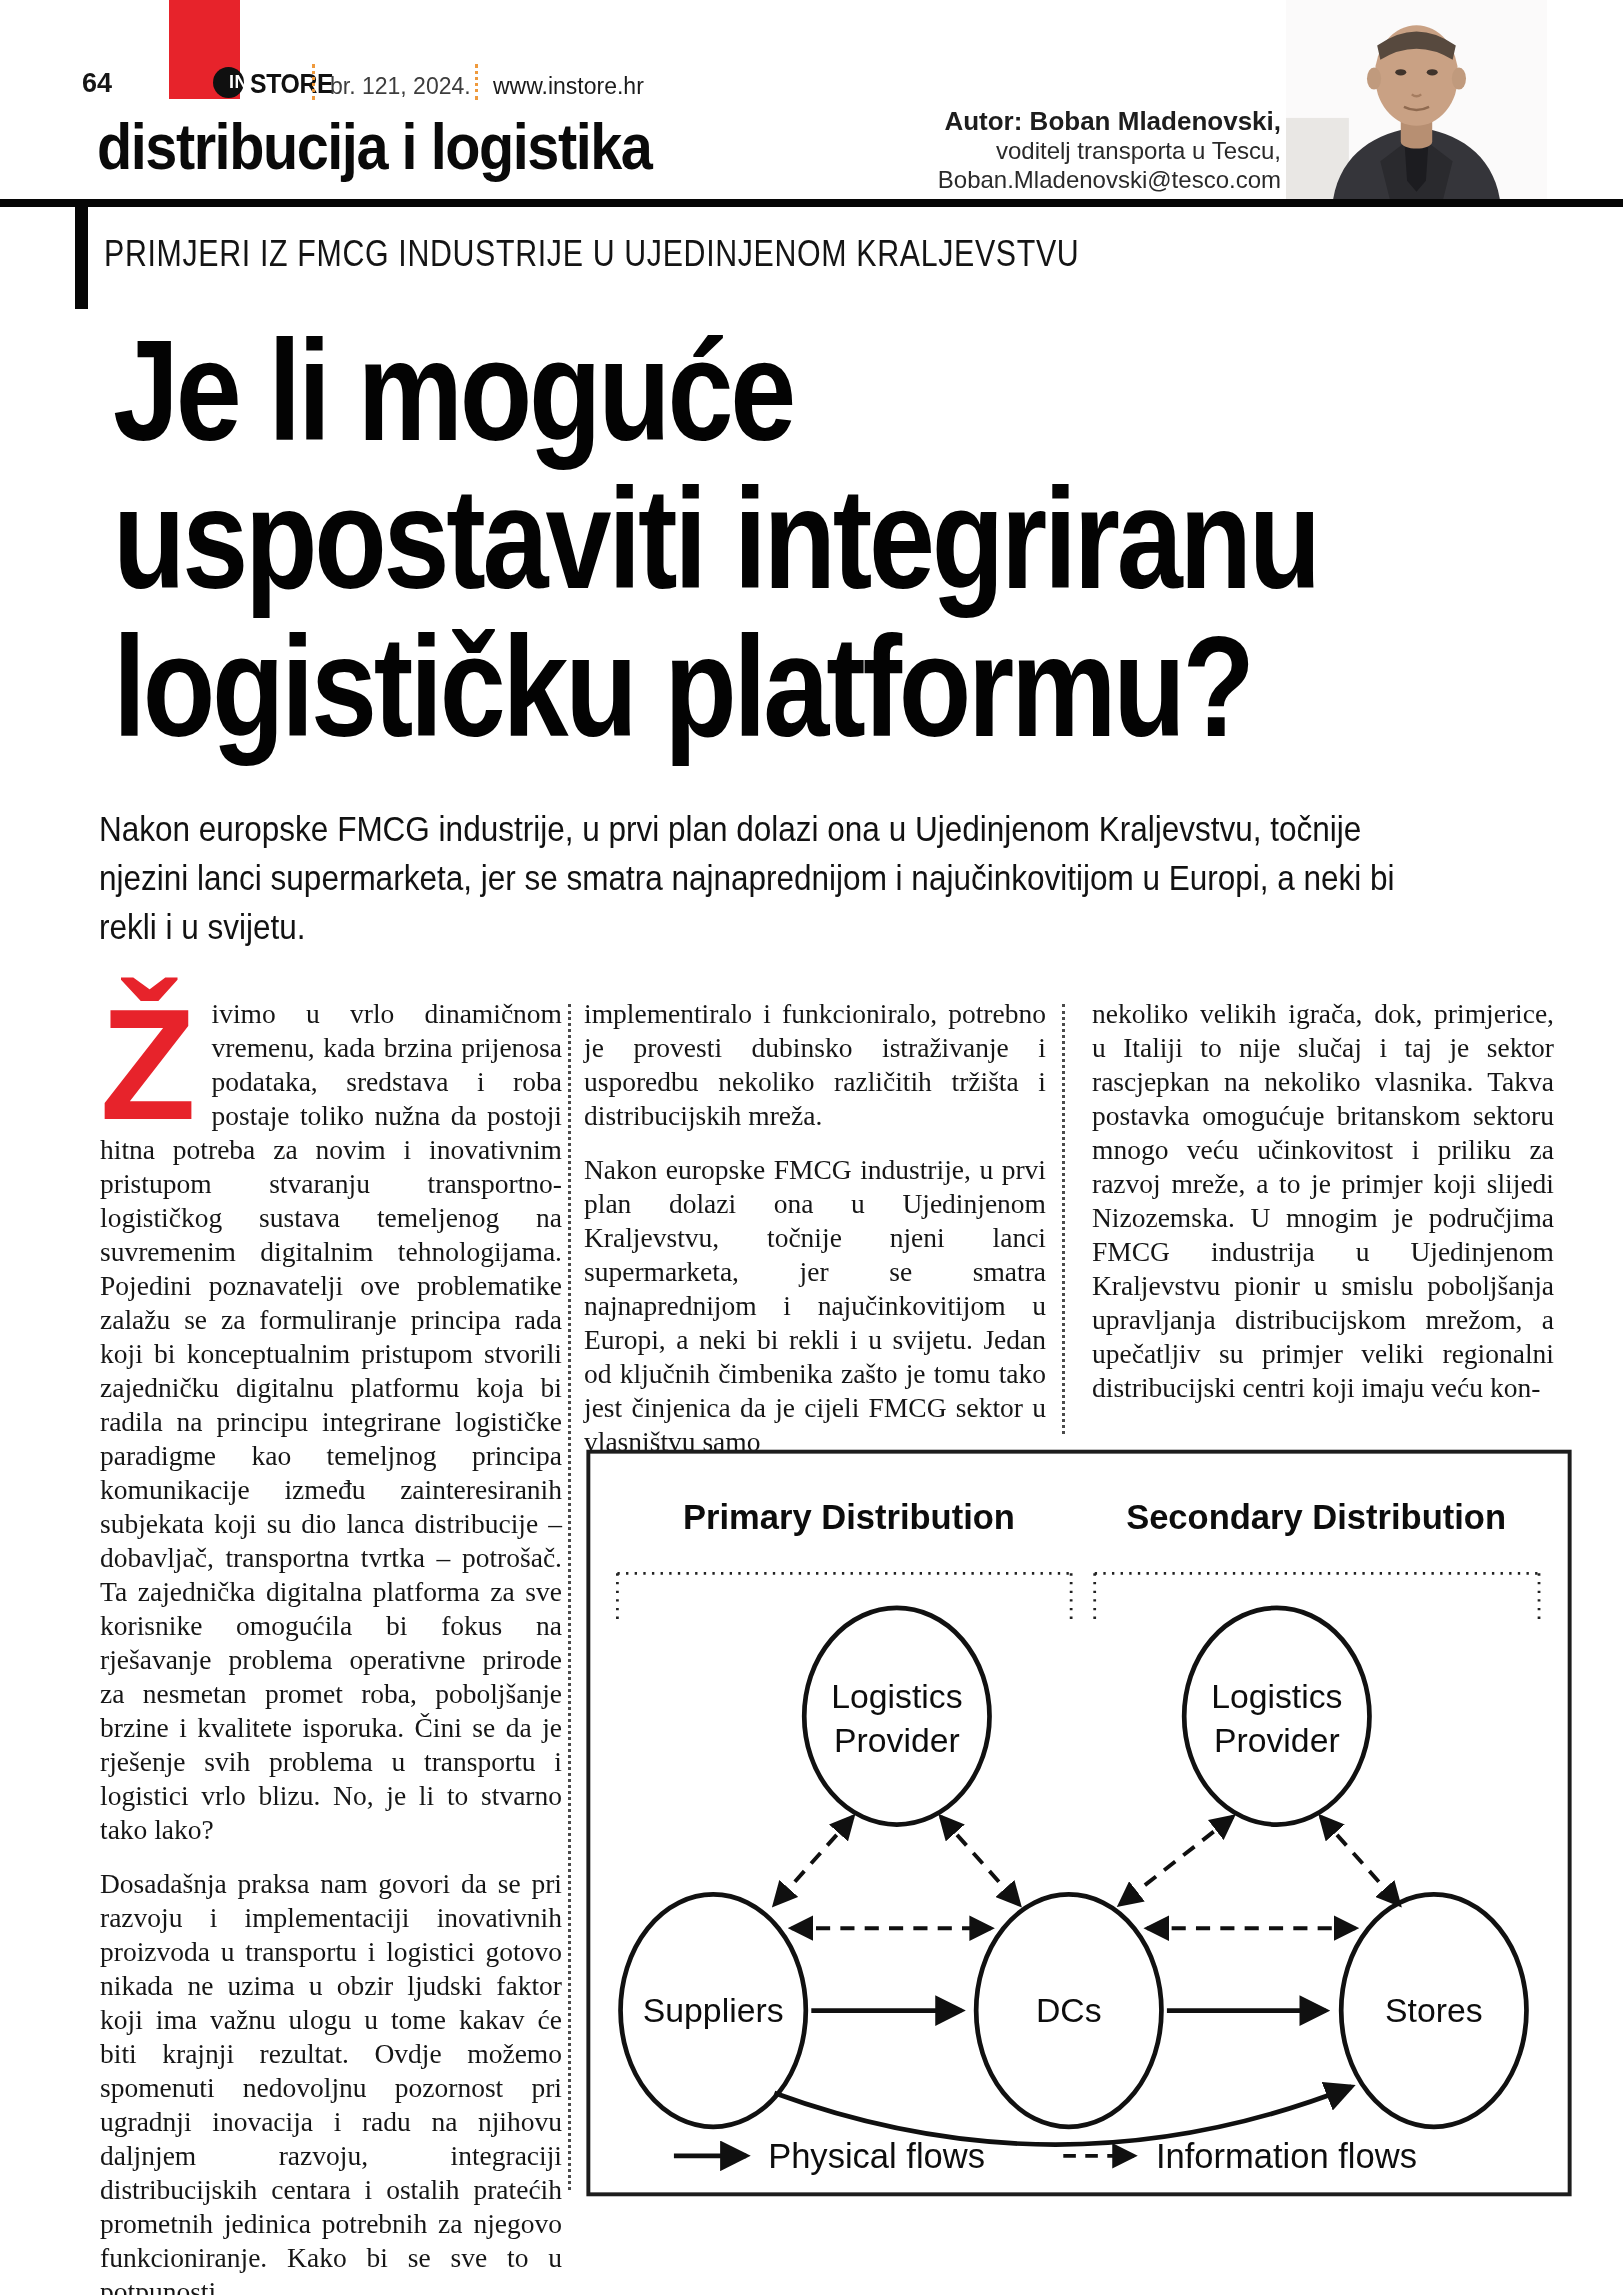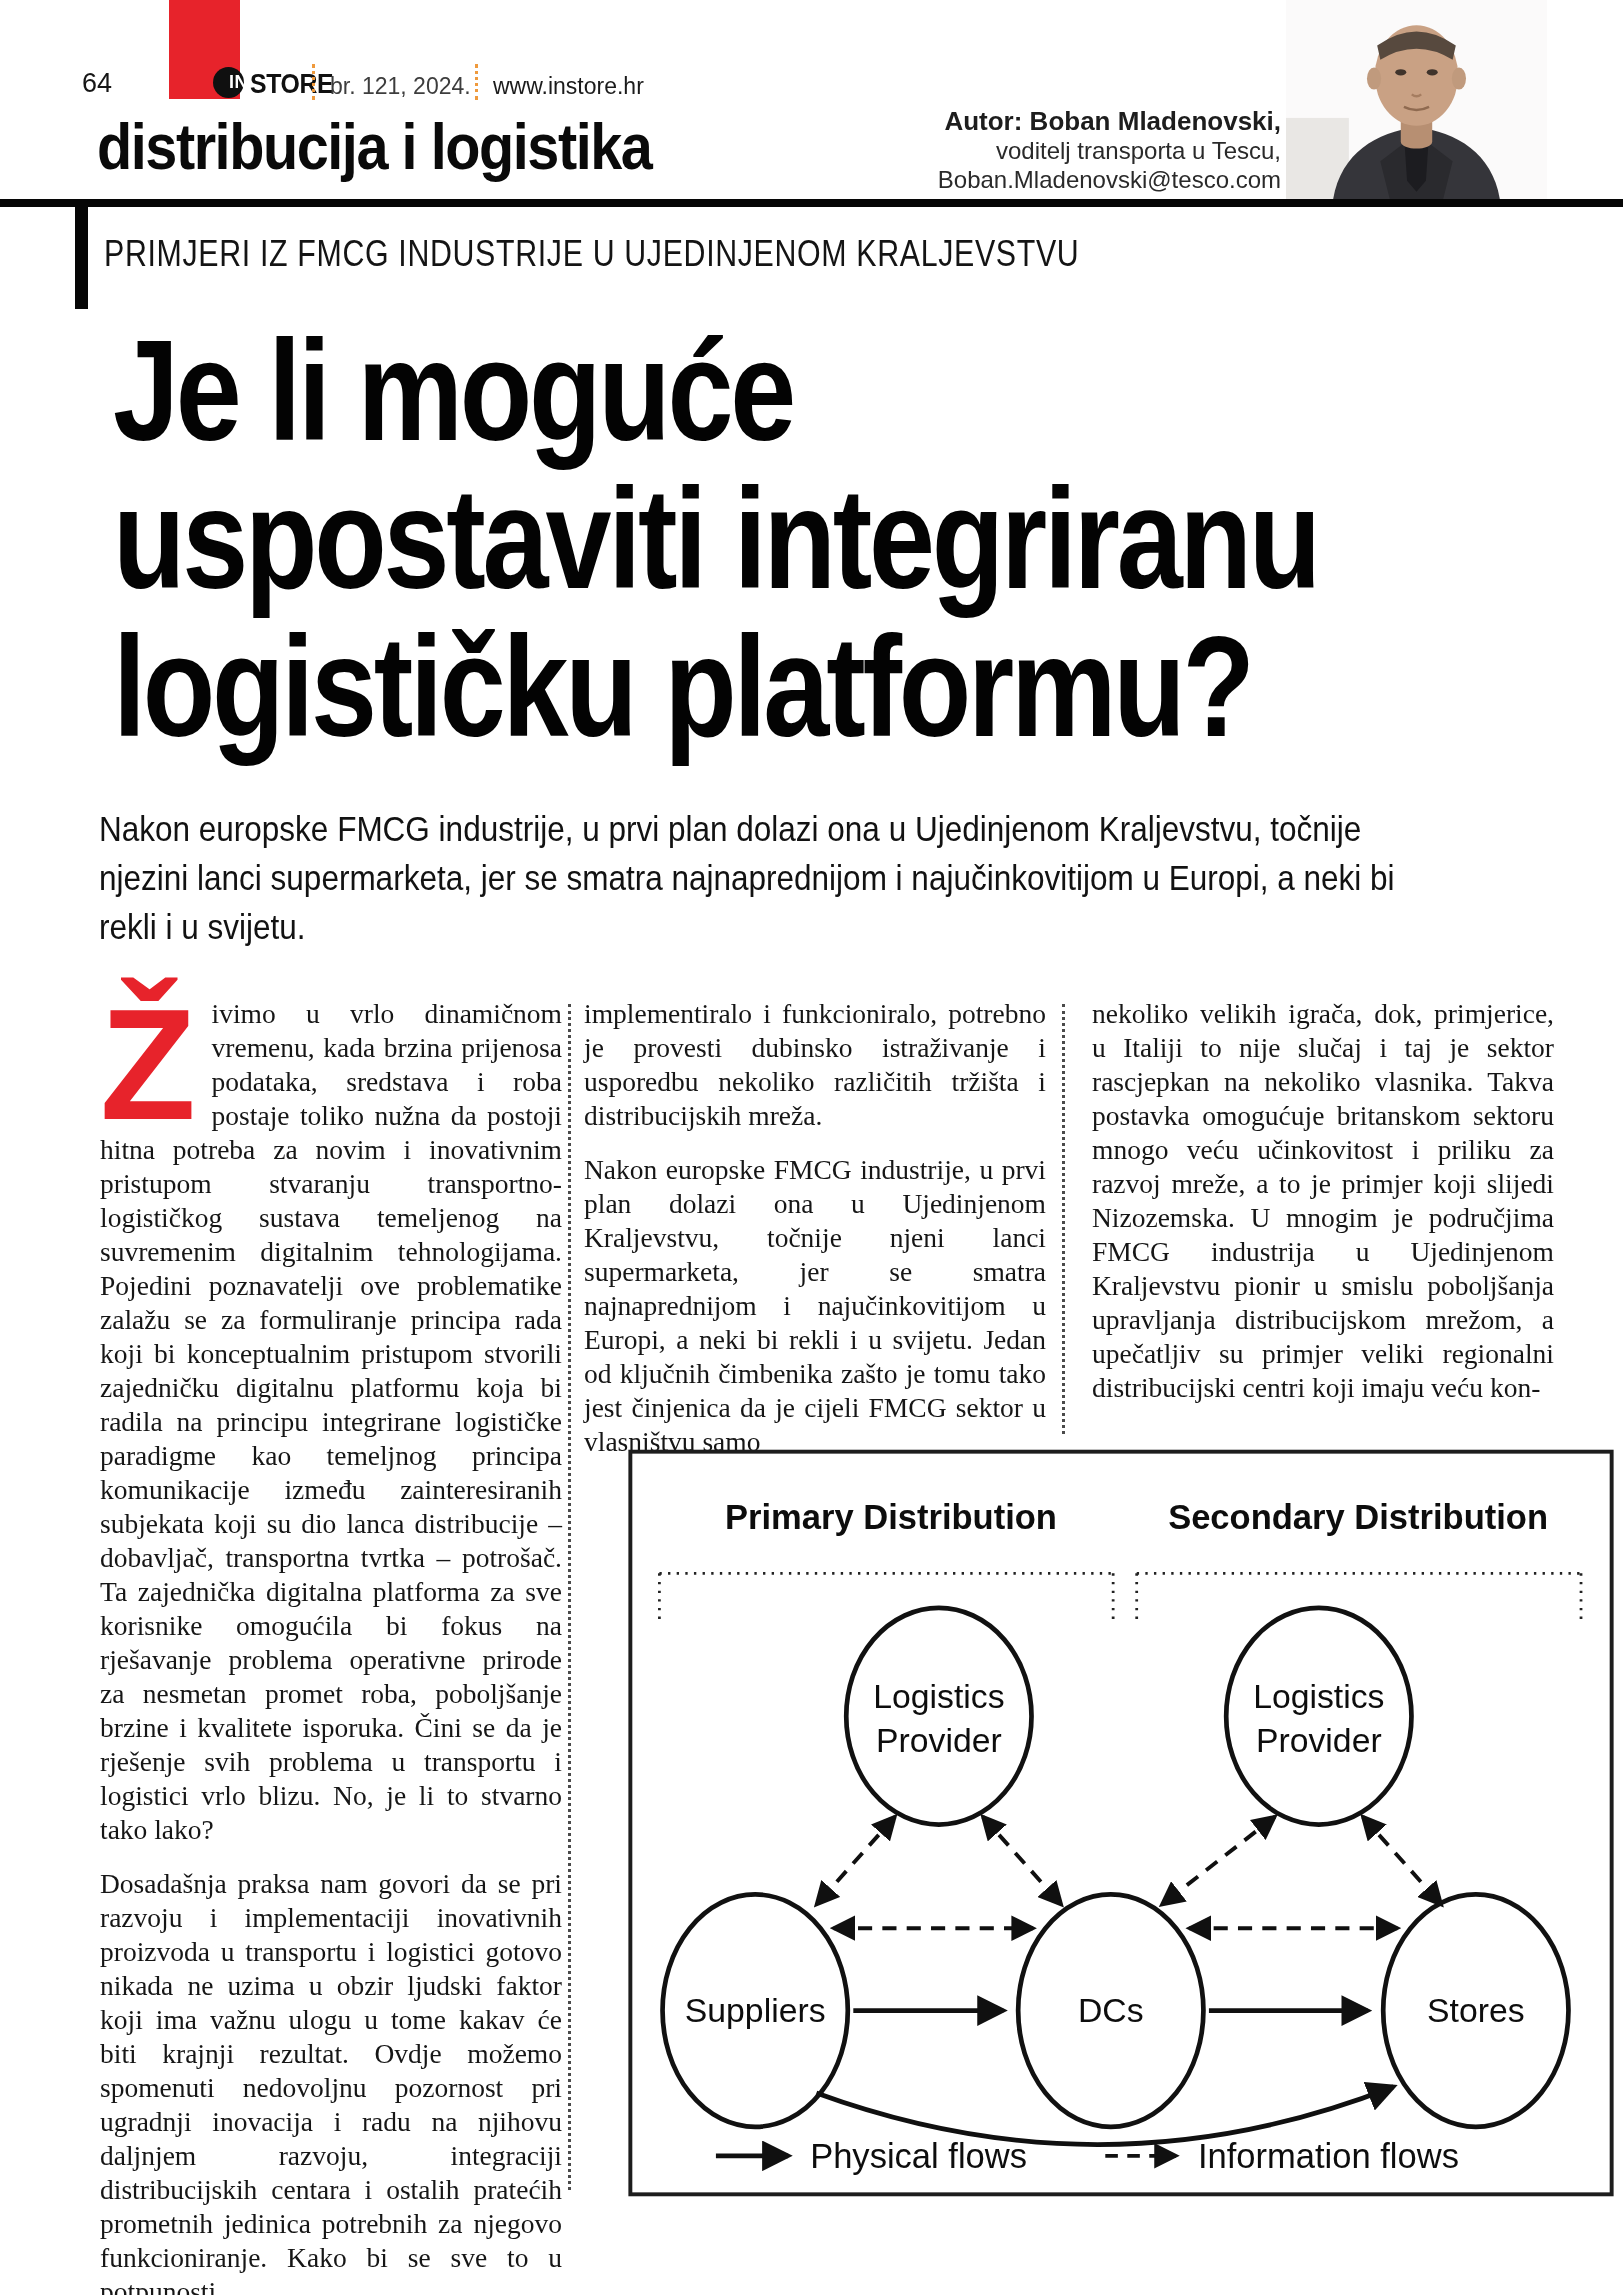--- a/index.html
+++ b/index.html
@@ -5,21 +5,21 @@
   html,body{margin:0;padding:0;background:#9a9a9a;}
   .page{
     position:relative;width:1623px;height:2295px;background:#ffffff;
     font-family:"Liberation Sans",sans-serif;overflow:hidden;
   }
   .abs{position:absolute;}
   .nowrap{white-space:nowrap;}
   .condense{display:inline-block;transform-origin:left top;}
 
   
-  .page-num{left:82px;top:68px;font-size:27px;font-weight:400;color:#161616;}
+  .page-num{left:82px;top:68px;font-size:27px;font-weight:700;color:#161616;}
   .red-block{left:169px;top:0;width:71px;height:99px;background:var(--red);}
   .in-circle{left:213px;top:67px;width:31px;height:31px;border-radius:50%;background:#101010;
              display:flex;align-items:center;justify-content:center;}
   .in-circle span{color:#fff;font-size:18px;font-weight:800;letter-spacing:0.4px;margin-left:20px;}
   .store-word{left:250px;top:69px;font-size:27px;font-weight:800;color:#101010;letter-spacing:-0.4px;}
   .hdr-sep{top:64px;width:0;height:36px;border-left:3.9px dotted var(--orange);}
   .issue{left:330px;top:73px;font-size:23px;font-weight:400;color:#3d3d3d;}
   .site{left:493px;top:73px;font-size:23px;font-weight:400;color:#1b1b1b;}
 
   .section-title{left:97px;top:110px;font-size:64px;font-weight:800;color:#0a0a0a;letter-spacing:-1.6px;}
@@ -53,21 +53,21 @@
   .col-1{left:100px;}
   .col-2{left:584px;}
   .col-3{left:1092px;}
   .dropcap{float:left;font-family:"Liberation Sans",sans-serif;font-size:157px;line-height:124px;
            font-weight:700;color:var(--red);margin:6.3px 15.7px 0 0;}
   .vrule{width:0;border-left:3.1px dotted #4a4a4a;}
   .rule-1{left:568px;top:1004px;height:1186px;}
   .rule-2{left:1062px;top:1004px;height:430px;}
 
   
-  .diagram{left:608px;top:1449px;width:986px;height:748px;padding-left:20px;}
+  .diagram{left:566px;top:1449px;width:986px;height:748px;padding-left:20px;}
   .diagram svg{display:block;width:100%;height:100%;}
   .dg-label{font-family:"Liberation Sans",sans-serif;font-size:44px;font-weight:600;fill:#0d0d0d;}
   .dg-node{font-family:"Liberation Sans",sans-serif;font-size:43px;font-weight:500;fill:#0d0d0d;}
   .dg-legend{font-family:"Liberation Sans",sans-serif;font-size:44px;font-weight:500;fill:#0d0d0d;}
 </style>
 </head>
 <body>
 
 <div class="page" style="--red:#e7232b;--orange:#ef9a3d;">
 

